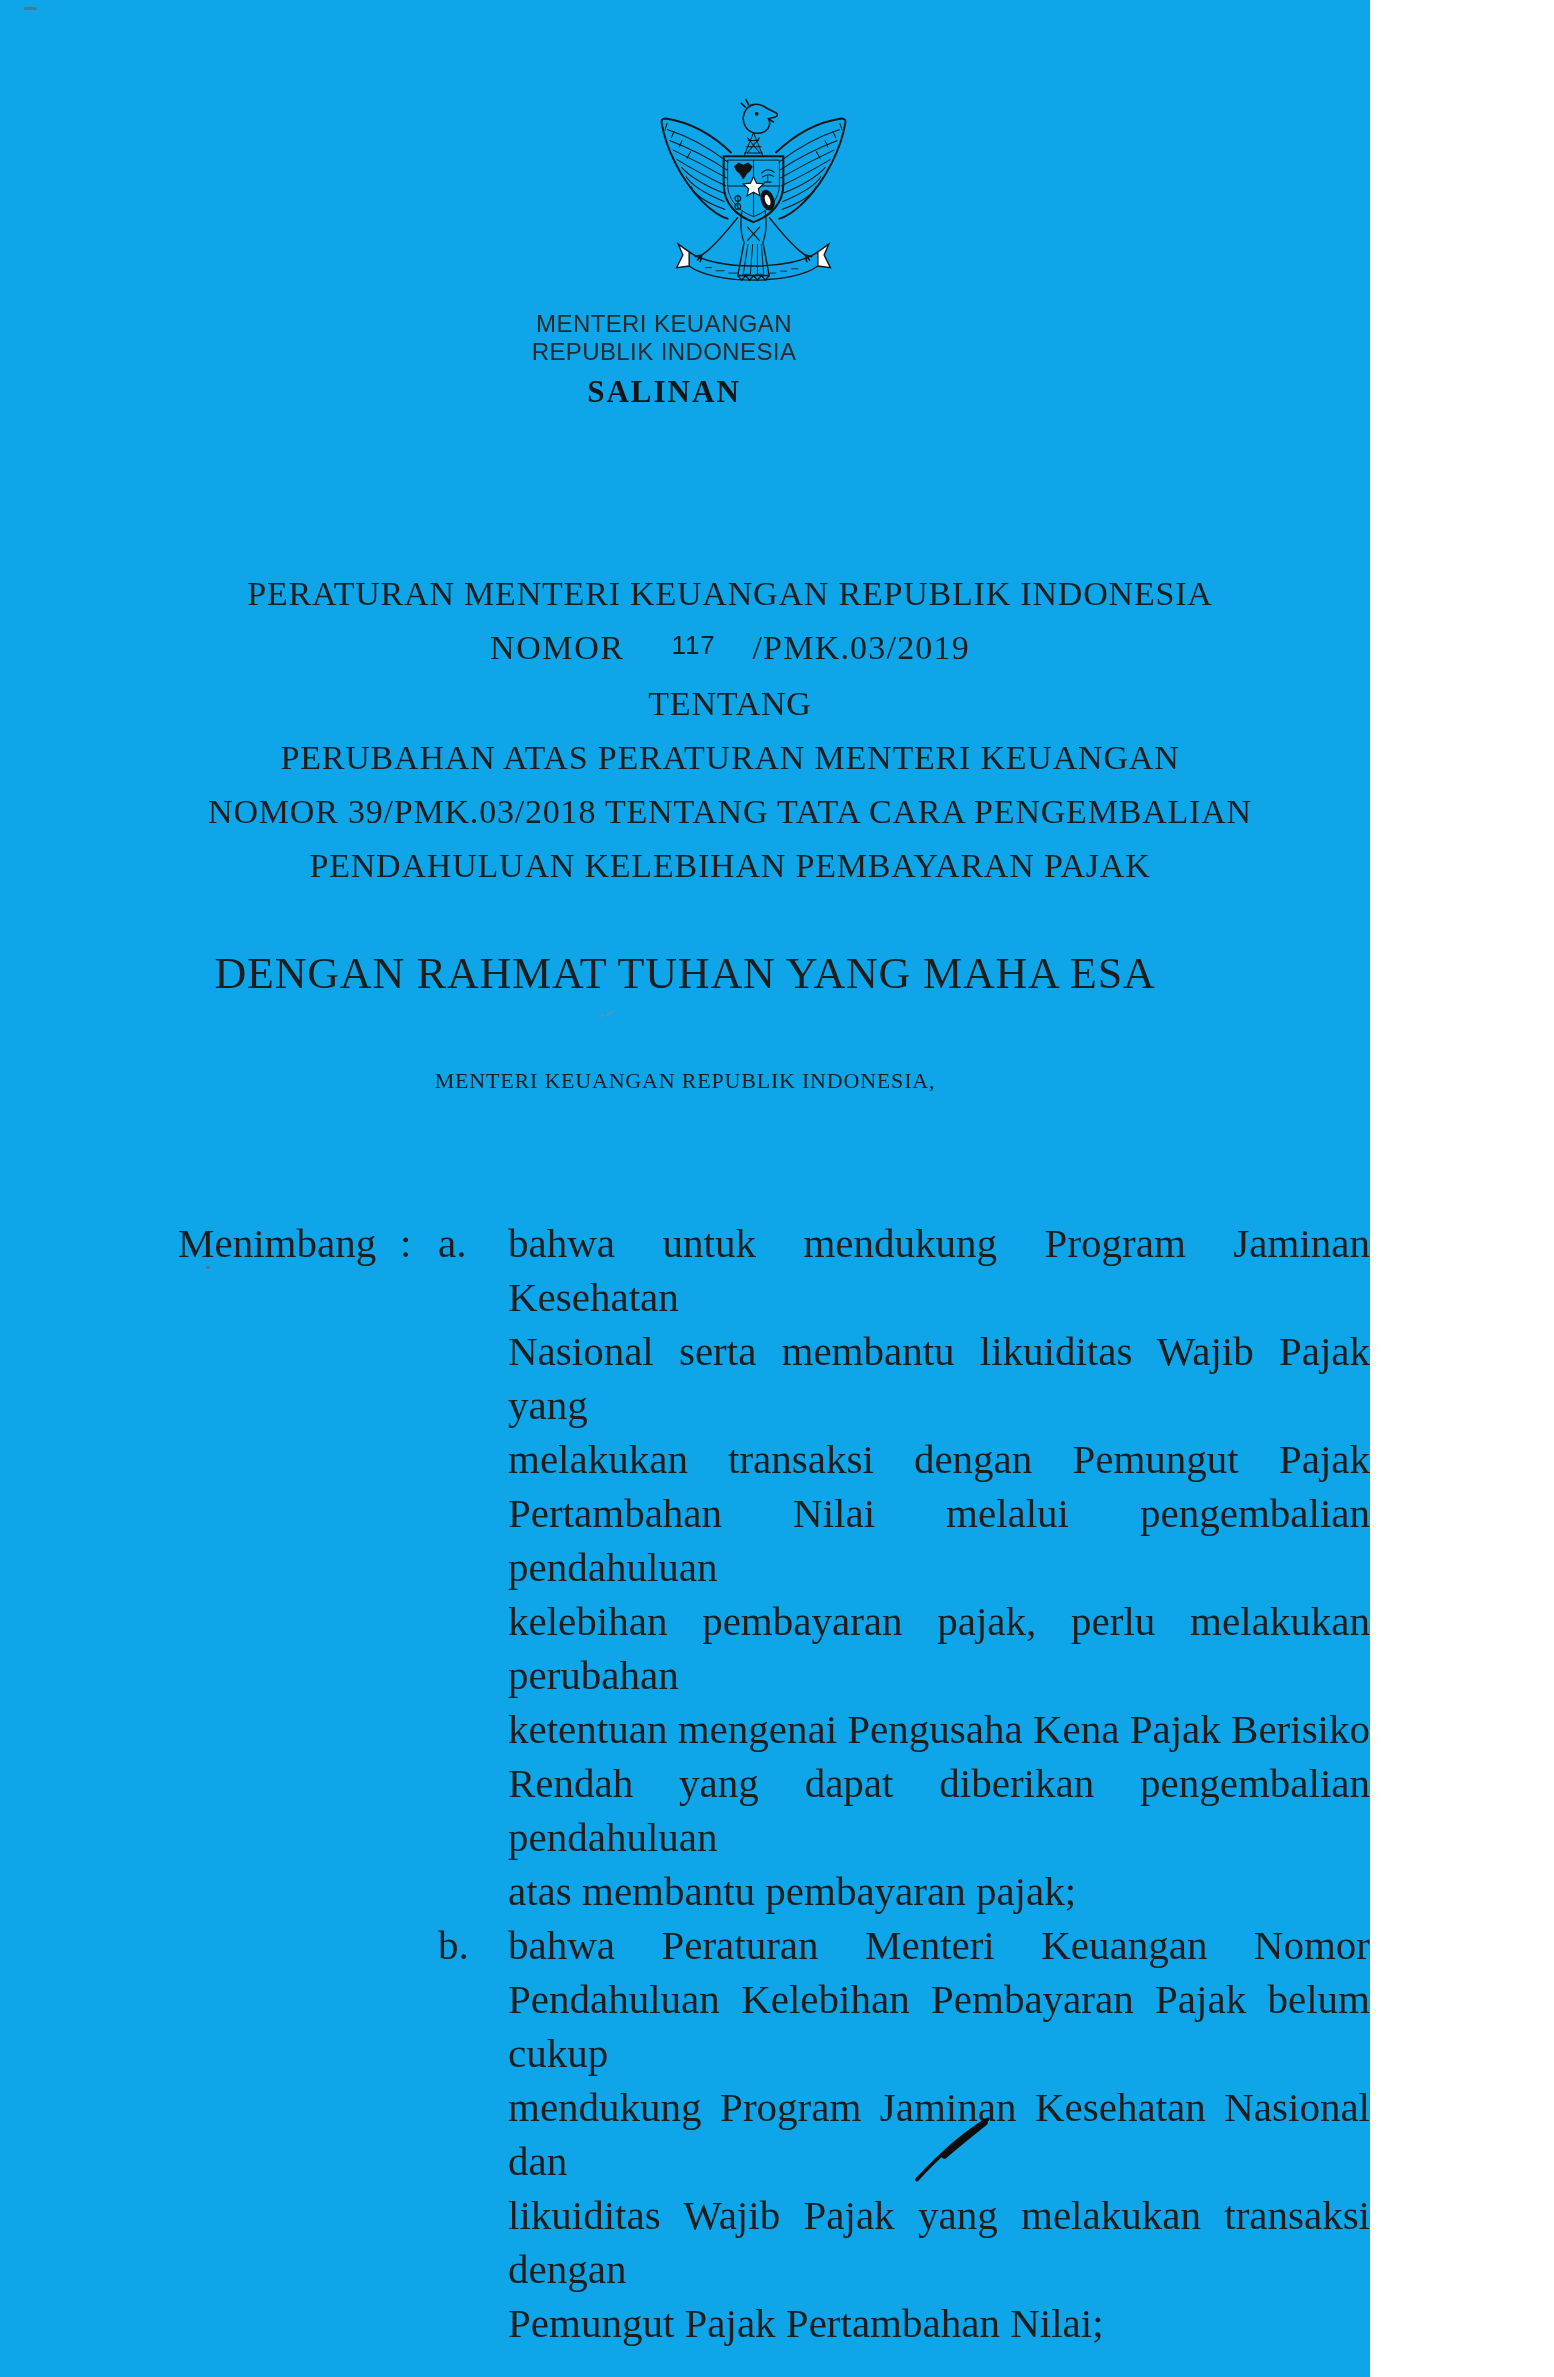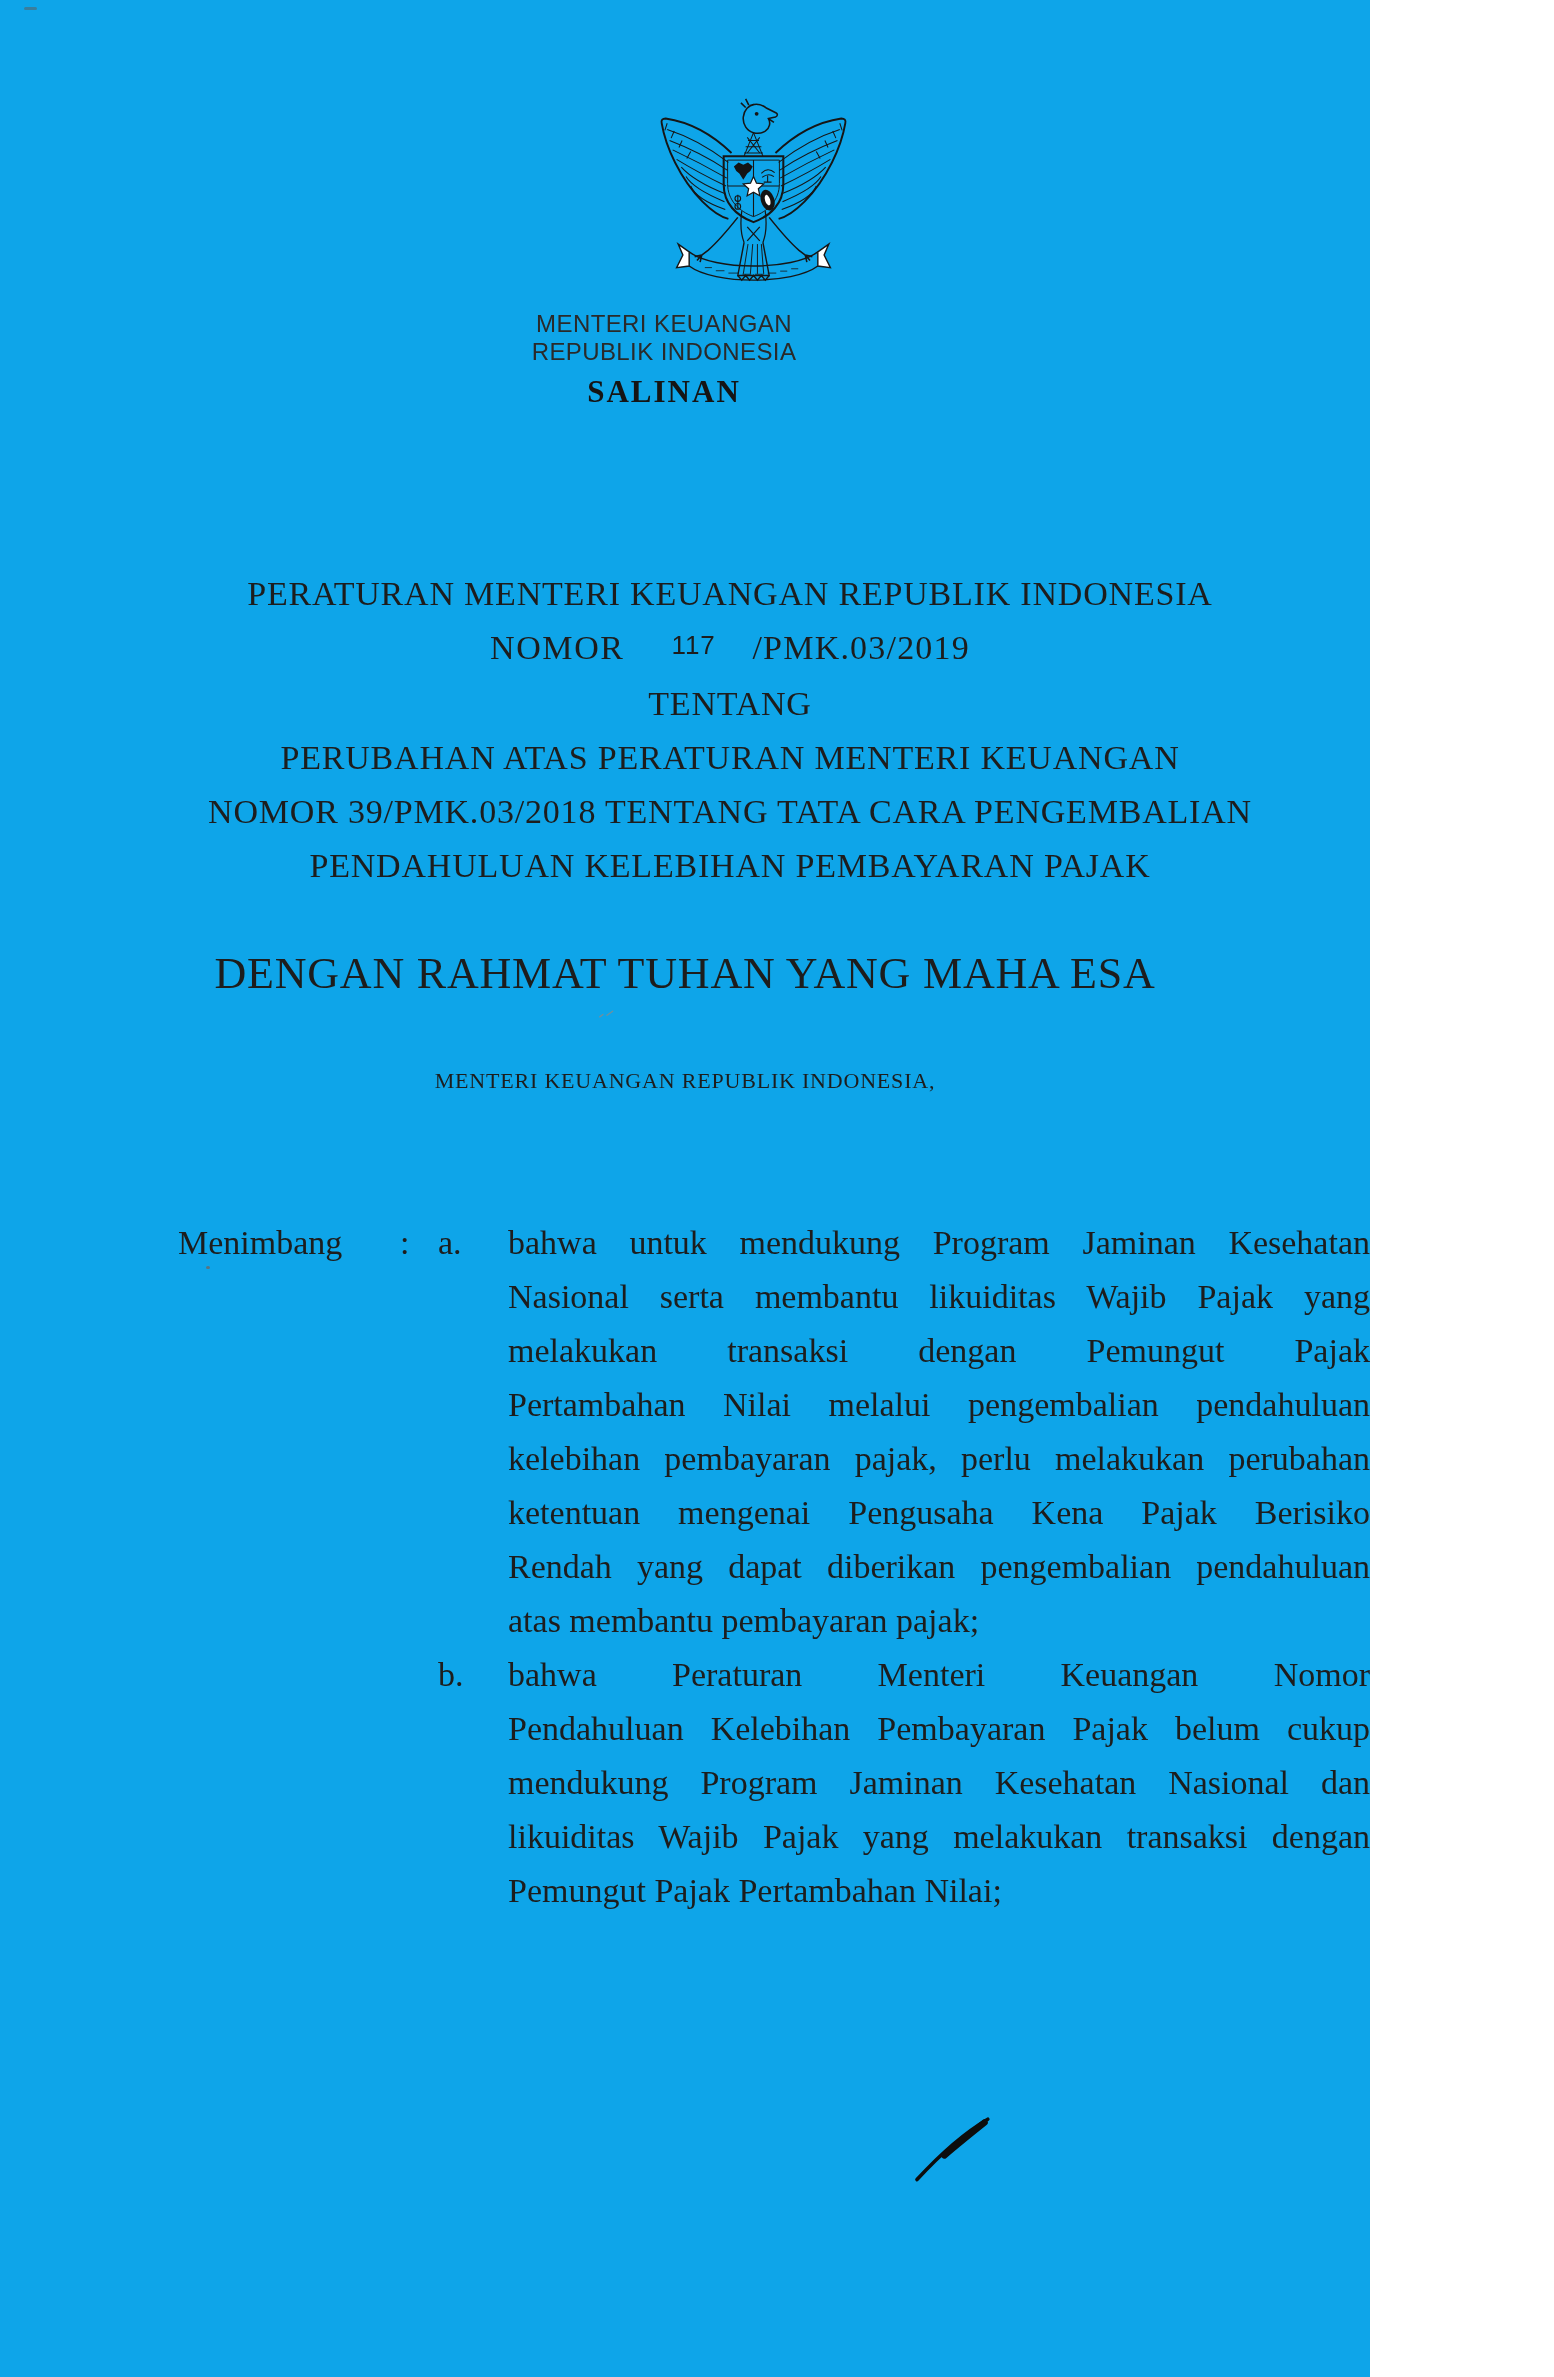--- a/index.html
+++ b/index.html
@@ -32,21 +32,21 @@
     display:inline-block;transform:translateY(-4.9px);margin:0 37px 0 47px;
   }
   .nomor-suffix{letter-spacing:1.2px;}
 
   .grace{top:947px;font-size:44px;letter-spacing:0.8px;line-height:54px;}
   .authority{top:1054px;font-size:22px;letter-spacing:0.8px;line-height:54px;}
 
   
   .considering{
     position:absolute;top:1216px;left:178px;width:1193px;
-    font-size:34px;line-height:54px;
+    font-size:41px;line-height:54px;
     display:grid;grid-template-columns:222px 38px 933px;align-items:start;
   }
   .c-label{grid-column:1;}
   .c-colon{grid-column:2;}
   .c-items{grid-column:3;}
   .c-item{display:grid;grid-template-columns:70px 862px;}
   .c-letter{grid-column:1;}
   .c-text{grid-column:2;}
   .jl{text-align:justify;text-align-last:justify;}
   .jl.last{text-align:justify;text-align-last:left;}

